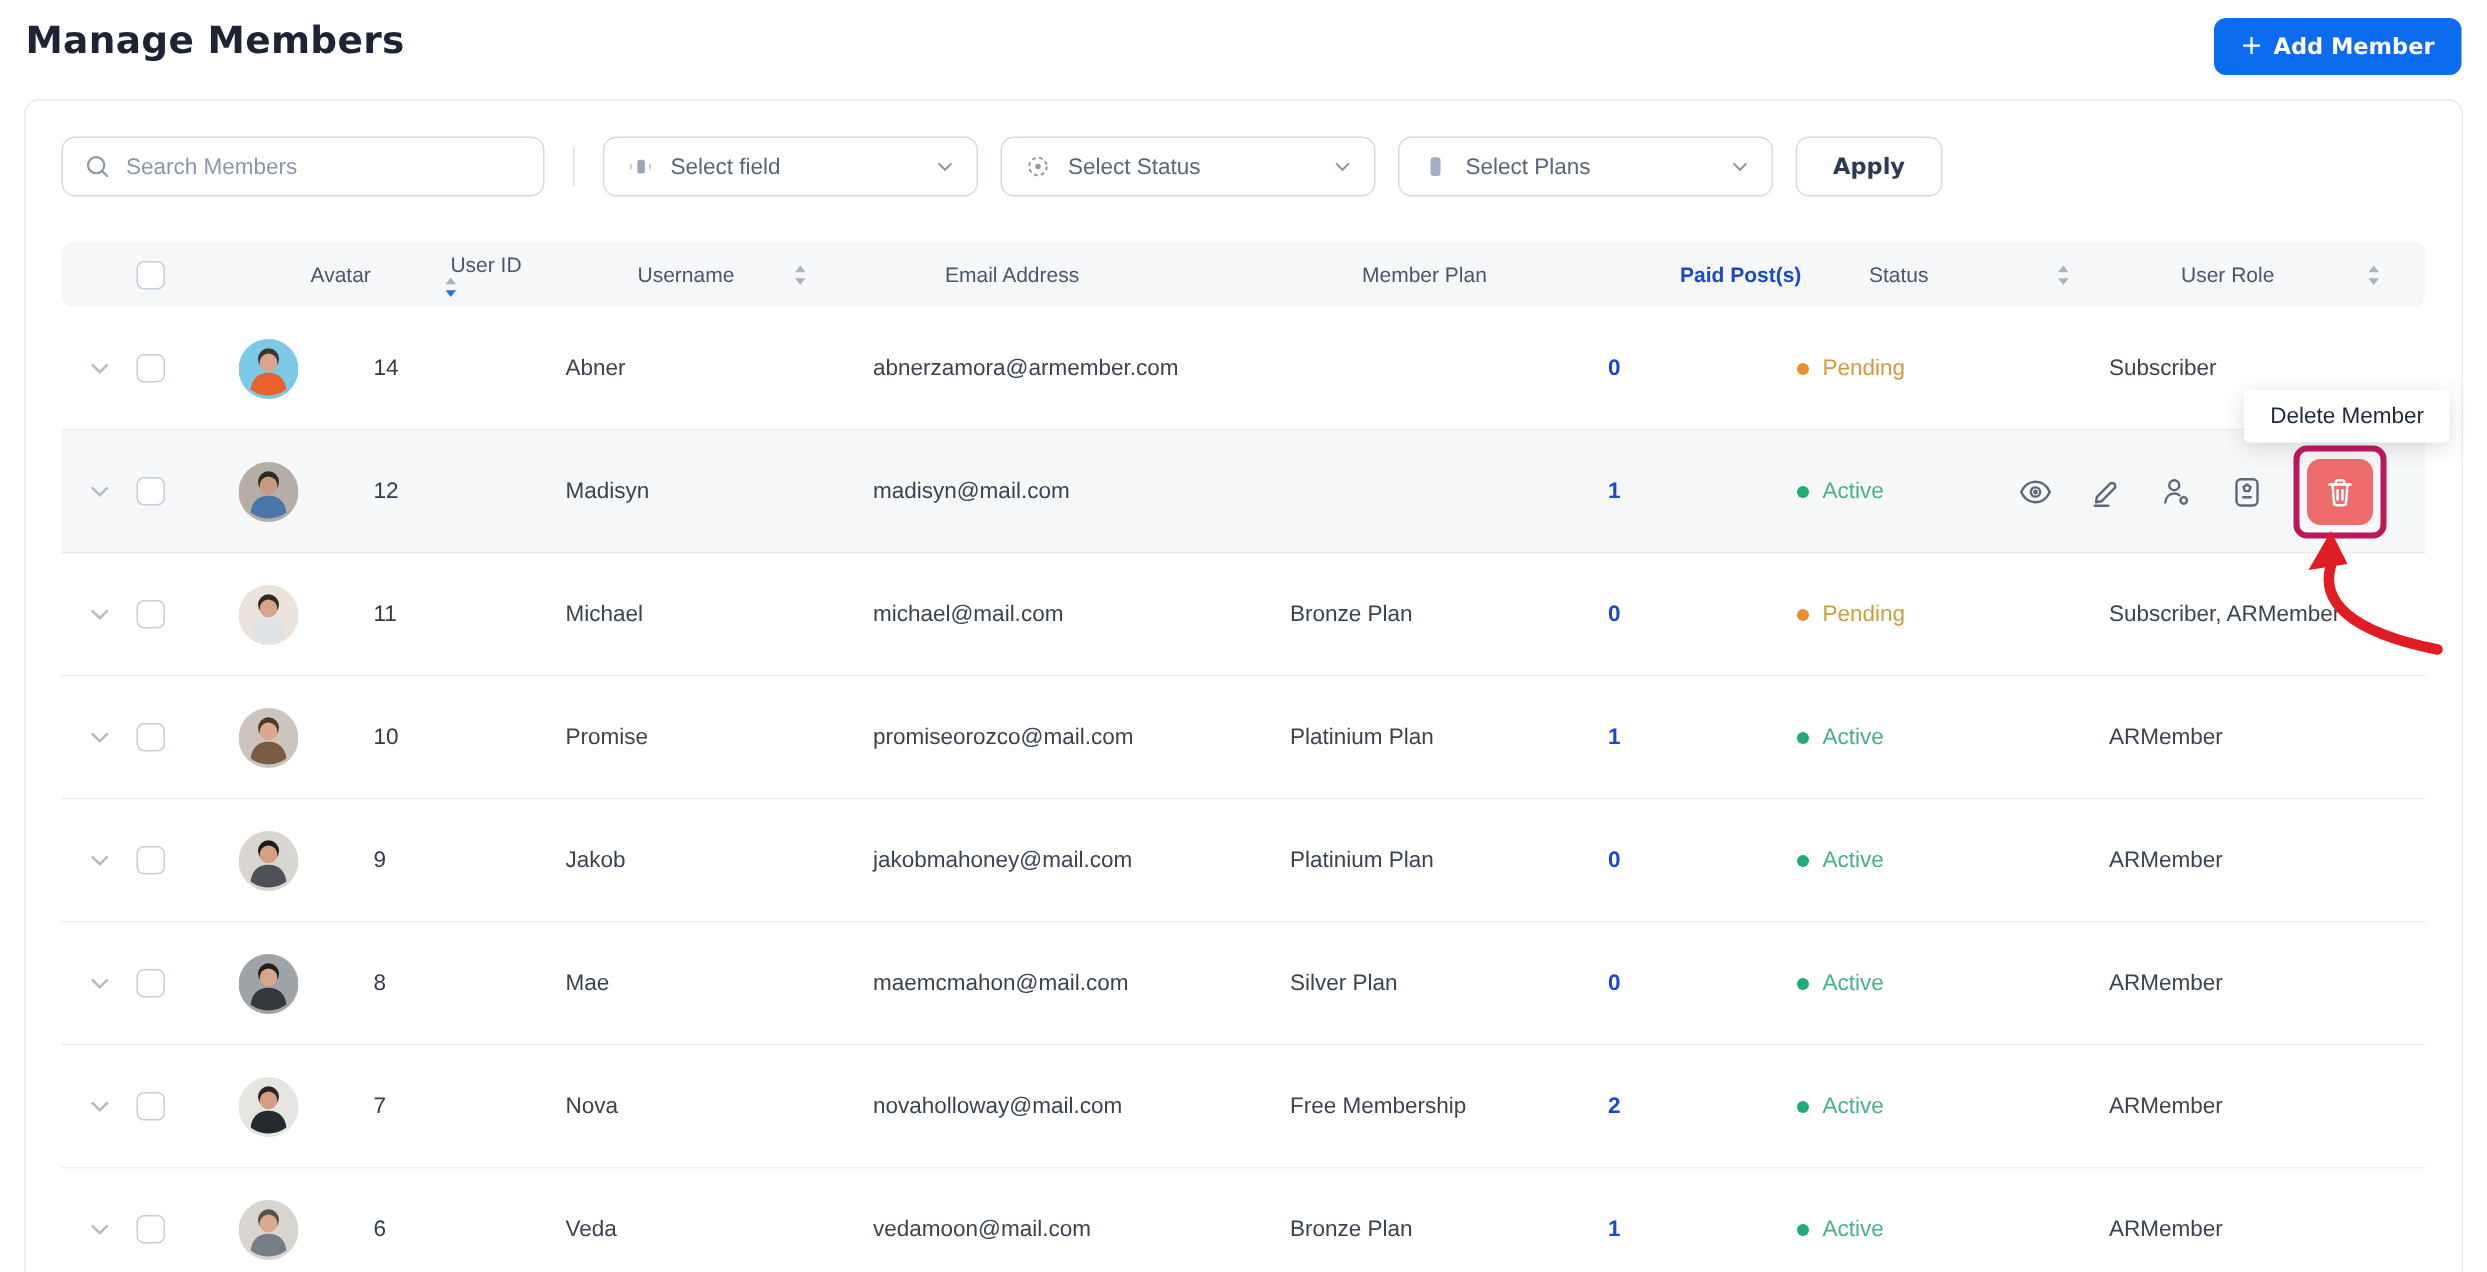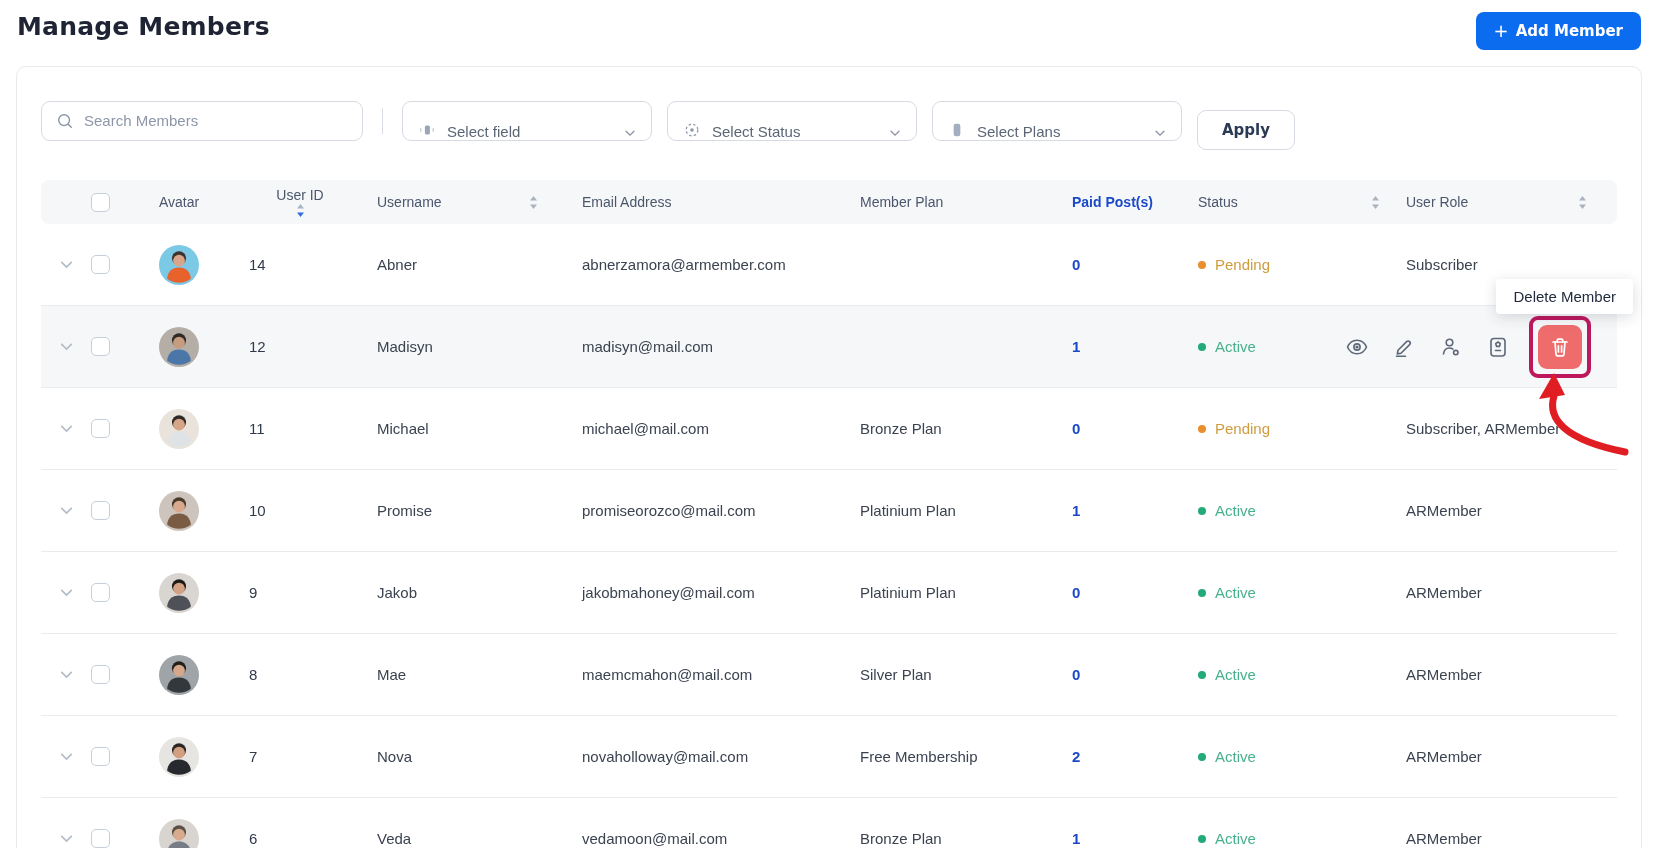--- a/index.html
+++ b/index.html
@@ -22,36 +22,36 @@
     background: #fff; padding: 24px 24px 0 24px; height: 920px; position: relative; }
 
   
   .filterbar { display: flex; align-items: center; gap: 15px; margin-bottom: 30px; }
   .searchbox { display: flex; align-items: center; gap: 10px; width: 322px; height: 40px;
     border: 1px solid #d6dbe3; border-radius: 9px; padding: 0 14px; background: #fff; }
   .searchbox input { border: none; outline: none; flex: 1; font-size: 15px; color: #3c4556;
     background: transparent; font-family: inherit; }
   .searchbox input::placeholder { color: #8d97a8; }
   .vdivider { width: 1px; height: 26px; background: #d9dee6; margin: 0 4px; }
-  .selectbox { display: flex; align-items: flex-end; gap: 10px; width: 250px; height: 40px;
+  .selectbox { display: flex; align-items: center; gap: 10px; width: 250px; height: 40px;
     border: 1px solid #d6dbe3; border-radius: 9px; padding: 0 14px; background: #fff;
     cursor: pointer; }
   .selectbox .sel-label { flex: 1; font-size: 15px; color: #5a6576; }
   .btn-apply { height: 40px; padding: 0 24px; background: #fff; border: 1px solid #d6dbe3;
     border-radius: 9px; font-size: 15px; font-weight: 700; color: #2b3a55; cursor: pointer;
-    font-family: "DejaVu Sans", sans-serif; margin-top: 19px; }
+    font-family: "DejaVu Sans", sans-serif; }
 
   
   .grid { display: grid;
     grid-template-columns: 50px 56px 102px 128px 205px 278px 208px 130px 208px 1fr;
     align-items: center; }
   .thead { height: 44px; background: #f6f7f9; border-radius: 8px; font-size: 14px;
     color: #4a566c; }
   .th { display: flex; align-items: center; justify-content: space-between; }
-  .th .th-label { white-space: nowrap; }
+  .th .th-label { white-space: nowrap; margin-left: 48px; }
   .c-user_id { padding-right: 26px; flex-direction: column; }
   .c-username { padding-right: 44px; }
   .c-status { padding-right: 26px; }
   .c-role { padding-right: 30px; }
   .sort { flex: none; }
   .sort path { fill: #aab3c0; }
   .sort.desc-active .s-down { fill: #2f6fe0; }
 
   .trow { height: 82px; border-bottom: 1px solid #e9ebef; position: relative;
     font-size: 15px; color: #3b4350; background: #fff; }

